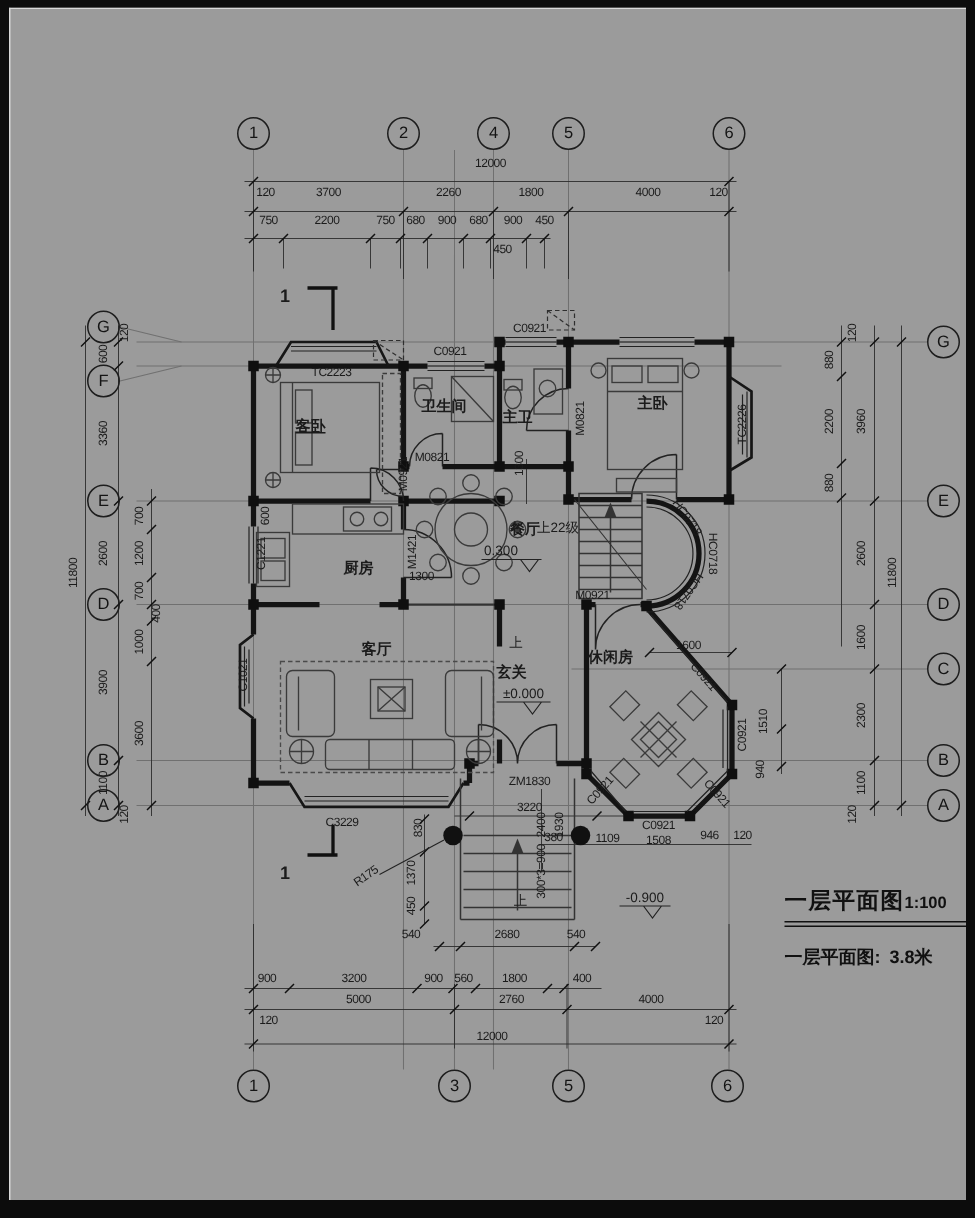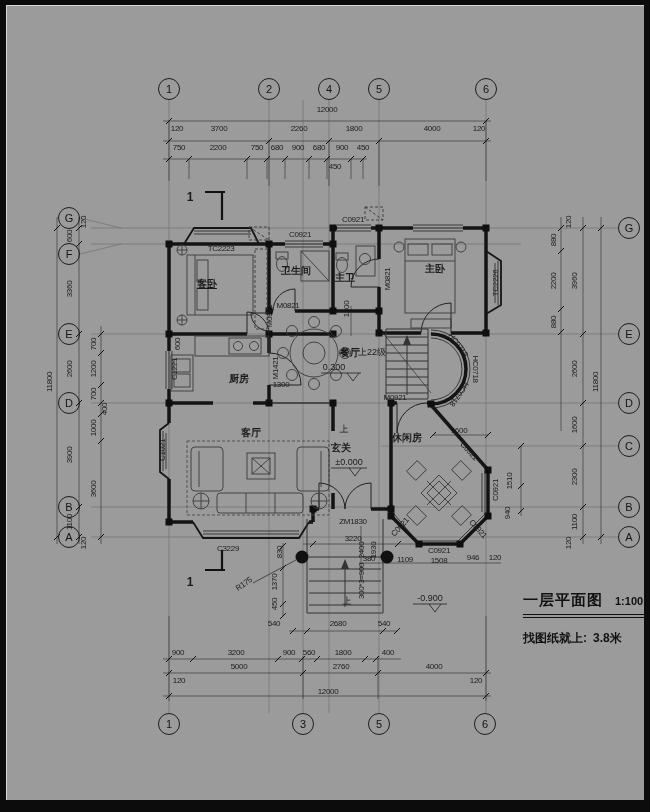--- a/index.html
+++ b/index.html
@@ -14,21 +14,21 @@
   .dim{font-size:8px;letter-spacing:-0.3px;}
   .tag{font-size:8px;letter-spacing:-0.3px;}
   .room{font-size:10px;font-weight:bold;}
   .note{font-size:9px;}
   .level{font-size:9px;}
   .section{font-size:12px;font-weight:bold;}
   .bubble{position:absolute;width:20px;height:20px;border:1.3px solid #1d1d1d;border-radius:50%;
           transform:translate(-50%,-50%);display:flex;align-items:center;justify-content:center;
           font-size:11px;color:#141414;background:transparent;}
   #title-block{position:absolute;left:516px;top:585px;width:126px;color:#111;}
-  .tb-row1{border-bottom:4px double #111;padding-bottom:4px;display:flex;align-items:baseline;gap:12px;}
+  .tb-row1{border-bottom:4px double #111;padding-bottom:4px;display:flex;align-items:baseline;gap:0;}
   .tb-title{font-size:15px;font-weight:bold;letter-spacing:1px;}
   .tb-scale{font-size:11px;font-weight:bold;}
   .tb-line{margin-top:12px;font-size:12px;font-weight:bold;display:flex;gap:6px;}
   #watermark{position:absolute;left:452px;top:721px;width:186px;height:52px;background:#fafafa;
              display:flex;flex-direction:column;align-items:center;justify-content:center;line-height:1.05;}
   .wm1{font-size:23px;font-weight:bold;color:#161616;letter-spacing:2px;}
   .wm2{font-size:16px;font-weight:bold;color:#2222c4;letter-spacing:1px;}
   .wm-red{position:absolute;left:-4px;top:30px;width:5px;height:10px;background:#c03226;}
   .border-strip{position:absolute;background:#0c0c0c;}
 </style>
@@ -408,21 +408,21 @@
         <div class="bubble" style="left: 628px; top: 506px;">B</div>
         <div class="bubble" style="left: 628px; top: 536px;">A</div>
       </div>
 
     <div id="title-block">
       <div class="tb-row1">
         <span class="tb-title">一层平面图</span>
         <span class="tb-scale">1:100</span>
       </div>
       <div class="tb-line">
-        <span>找图纸就上:</span>
+        <span>一层平面图:</span>
         <span>3.8米</span>
       </div>
     </div>
 
     </div>
 
   <div class="border-strip" style="left:0;top:0;width:650px;height:5px;"></div>
   <div class="border-strip" style="left:0;top:0;width:6px;height:812px;"></div>
   <div class="border-strip" style="left:644px;top:0;width:6px;height:812px;"></div>
   <div class="border-strip" style="left:0;top:800px;width:650px;height:12px;"></div>

